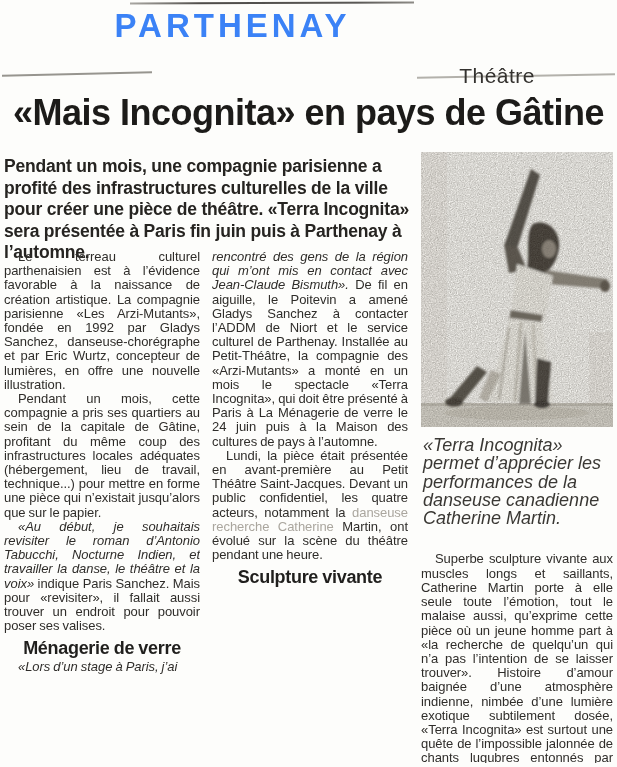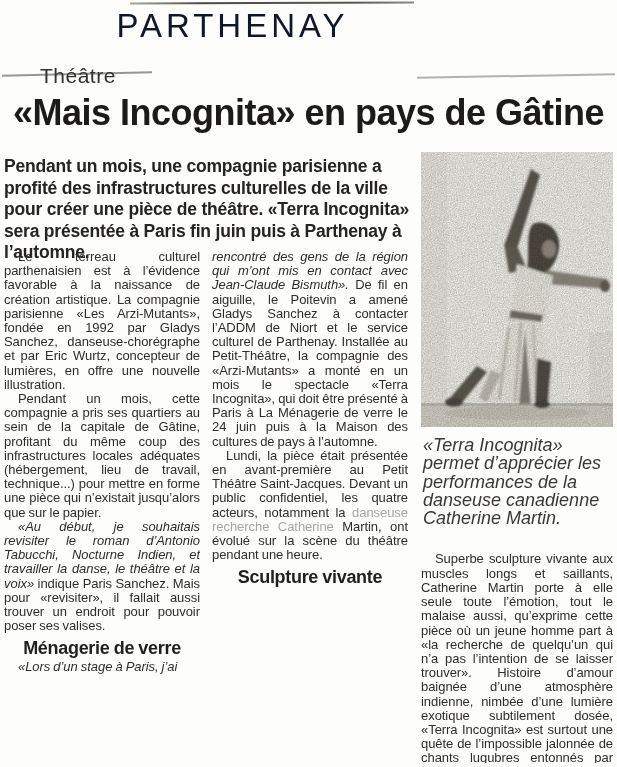--- a/index.html
+++ b/index.html
@@ -10,25 +10,25 @@
     -webkit-font-smoothing:antialiased;
   }
   .rule{position:absolute;pointer-events:none;}
   .rule-top{top:2px;left:130px;width:284px;height:2px;
     background:linear-gradient(to right,#a9a7a2,#4e4c49 25%,#5a5855 80%,#8d8b86);transform:rotate(-0.2deg);}
   .rule-mid-left{top:73px;left:2px;width:150px;height:2px;background:#97958f;transform:rotate(-1.3deg);}
   .rule-mid-right{top:75px;left:417px;width:198px;height:2px;background:#b3b1ab;transform:rotate(-1deg);}
 
   .kicker{
     position:absolute;top:7px;left:0;width:465px;text-align:center;
-    font-size:33px;font-weight:400;letter-spacing:4px;color:#0f172a;
+    font-size:33px;font-weight:700;letter-spacing:4px;color:#3b82f6;
   }
   .section{
-    position:absolute;top:64px;left:12px;width:535px;text-align:left;
-    font-size:21px;font-weight:400;color:#34322f;letter-spacing:0.5px;padding-left:28px;
+    position:absolute;top:64px;left:0;width:535px;text-align:right;
+    font-size:21px;font-weight:400;color:#34322f;letter-spacing:0.5px;
   }
   .headline{
     position:absolute;top:92px;left:0;width:617px;margin:0;text-align:center;
     font-size:36px;font-weight:700;letter-spacing:-0.5px;color:#1c1b19;
   }
   .lede{
     position:absolute;top:156px;left:4px;width:414px;margin:0;
     font-size:17.5px;font-weight:700;line-height:21.5px;color:#262421;
     text-align:left;letter-spacing:-0.2px;
   }

